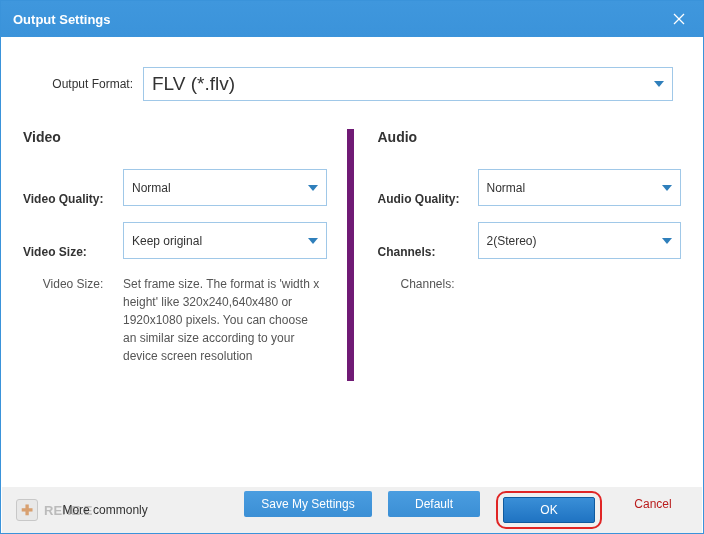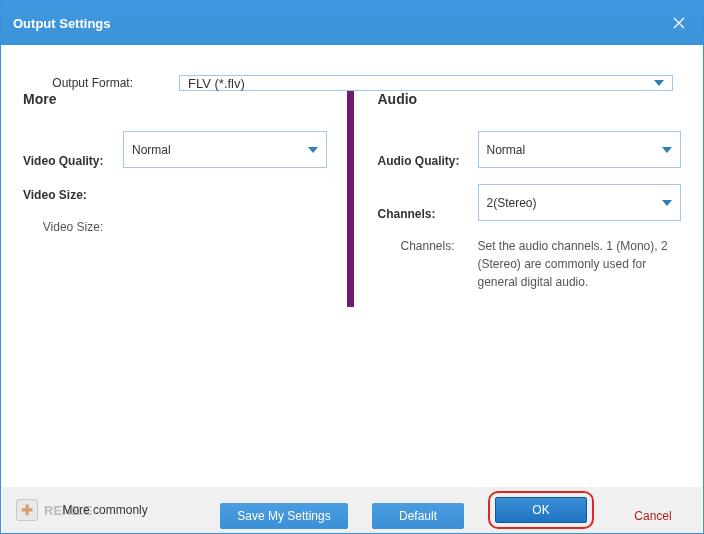--- a/index.html
+++ b/index.html
@@ -8,21 +8,21 @@
       font-size: 12px;
       background: #fff;
       width: 704px;
       height: 534px;
       overflow: hidden;
       position: relative;
       border: 1px solid #3a93da;
     }
     .titlebar {
       background: linear-gradient(to bottom, #3f97dd, #3b93da);
-      height: 44px;
+      height: 36px;
       display: flex;
       align-items: center;
       padding: 0 0 0 12px;
       color: #fff;
       font-size: 13px;
       font-weight: bold;
     }
     .titlebar .close {
       margin-left: auto;
       width: 48px;
@@ -34,45 +34,45 @@
       font-size: 16px;
       font-weight: normal;
     }
     .content {
       padding: 20px 22px 0 22px;
       position: relative;
     }
     .format-row {
       display: flex;
       align-items: center;
+      margin-bottom: 28px;
       margin-top: 10px;
-      gap: 36px;
     }
     .format-label {
       width: 120px;
       text-align: right;
       padding-right: 10px;
       color: #333;
       font-size: 12px;
     }
     .format-select {
       flex: 1;
       margin-right: 8px;
     }
     .select {
       border: 1px solid #a0c8e8;
       background: #fff;
-      height: 16px;
+      height: 34px;
       display: flex;
       align-items: center;
       padding: 0 8px;
       cursor: pointer;
       position: relative;
       color: #333;
-      font-size: 13px;
+      font-size: 19px;
     }
     .select .chevron {
       margin-left: auto;
       width: 0; height: 0;
       border-left: 5px solid transparent;
       border-right: 5px solid transparent;
       border-top: 6px solid #2f7fbb;
     }
     .columns {
       display: flex;
@@ -163,22 +163,22 @@
     }
     .more-settings {
       color: #333;
       font-size: 12px;
       margin-left: -30px;
       z-index: 1;
     }
     .footer-buttons {
       margin-left: auto;
       display: flex;
-      align-items: flex-end;
-      gap: 24px;
+      align-items: flex-start;
+      gap: 16px;
     }
     .btn {
       min-width: 92px;
       height: 26px;
       border: none;
       background: linear-gradient(to bottom, #4a9de0, #3b8fd5);
       color: #fff;
       font-size: 12px;
       border-radius: 2px;
       cursor: pointer;
@@ -223,38 +223,45 @@
     <div class="format-label">Output Format:</div>
     <div class="select format-select">
       <span>FLV (*.flv)</span>
       <span class="chevron"></span>
     </div>
   </div>
 
   <div class="columns">
 
     <div class="col video">
-      <div class="section-title">More</div>
+      <div class="section-title">Video</div>
 
       <div class="row">
         <div class="row-label bold">Video Quality:</div>
         <div class="row-value">
           <div class="select">
             <span>Normal</span>
             <span class="chevron"></span>
           </div>
         </div>
       </div>
 
       <div class="row">
         <div class="row-label bold">Video Size:</div>
+        <div class="row-value">
+          <div class="select">
+            <span>Keep original</span>
+            <span class="chevron"></span>
+          </div>
+        </div>
       </div>
 
       <div class="row desc-row">
         <div class="desc-label">Video Size:</div>
+        <div class="desc-text">Set frame size. The format is 'width x height' like 320x240,640x480 or 1920x1080 pixels. You can choose an similar size according to your device screen resolution</div>
       </div>
     </div>
 
     <div class="col audio">
       <div class="section-title">Audio</div>
 
       <div class="row">
         <div class="row-label bold">Audio Quality:</div>
         <div class="row-value">
           <div class="select">
@@ -269,21 +276,20 @@
         <div class="row-value">
           <div class="select">
             <span>2(Stereo)</span>
             <span class="chevron"></span>
           </div>
         </div>
       </div>
 
       <div class="row desc-row">
         <div class="desc-label">Channels:</div>
-        <div class="desc-text">Set the audio channels. 1 (Mono), 2 (Stereo) are commonly used for general digital audio.</div>
       </div>
     </div>
 
   </div>
 </div>
 
 <div class="footer">
   <div class="watermark">
     <div class="wm-icon">✚</div>
     <span>RENE.E</span>

